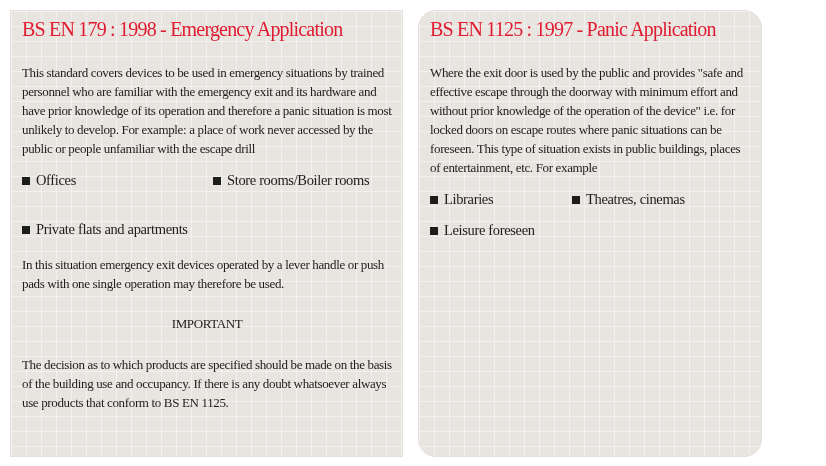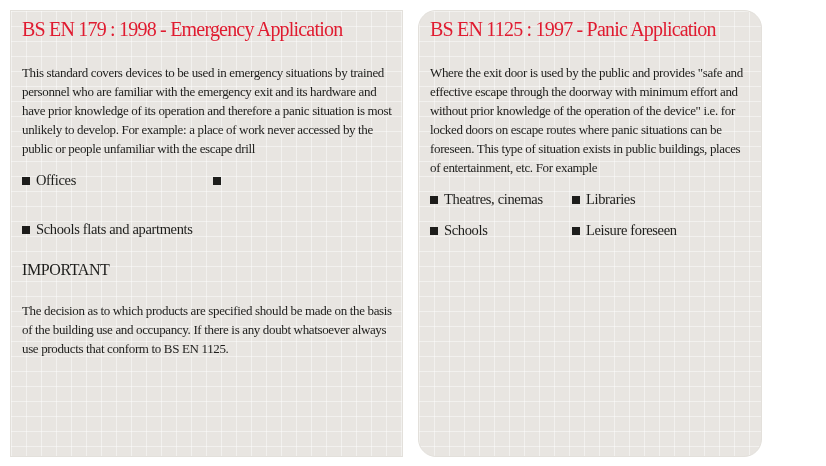--- a/index.html
+++ b/index.html
@@ -58,75 +58,74 @@
     letter-spacing: -0.35px;
     color: #1d1d1b;
   }
   .sq {
     width: 8px; height: 8px;
     background: #1d1d1b;
     flex: none;
   }
   .subhead {
     margin: 20px 0 21px;
-    font-size: 16px;
+    font-size: 13px;
     line-height: 21px;
     font-weight: 400;
     letter-spacing: -0.4px;
     color: #1d1d1b;
+    text-align: center;
   }
   .last { margin-bottom: 0; }
 </style>
 </head>
 <body>
 
 <div class="page">
 
   <section class="panel">
     <h1 class="title">BS EN 179 : 1998 - Emergency Application</h1>
 
     <p class="body">This standard covers devices to be used in emergency situations by trained personnel who are familiar with the emergency exit and its hardware and have prior knowledge of its operation and therefore a panic situation is most unlikely to develop. For example: a place of work never accessed by the public or people unfamiliar with the escape drill</p>
 
     <div class="bullets cols-wide">
       <div class="bullet">
         <span class="sq"></span>
         <span>Offices</span>
       </div>
       <div class="bullet">
         <span class="sq"></span>
+        <span>Store rooms/Boiler rooms</span>
       </div>
       <div class="bullet">
         <span class="sq"></span>
-        <span>Schools flats and apartments</span>
+        <span>Private flats and apartments</span>
       </div>
     </div>
 
+    <p class="body">In this situation emergency exit devices operated by a lever handle or push pads with one single operation may therefore be used.</p>
 
     <h2 class="subhead">IMPORTANT</h2>
 
     <p class="body last">The decision as to which products are specified should be made on the basis of the building use and occupancy. If there is any doubt whatsoever always use products that conform to BS EN 1125.</p>
   </section>
 
   <section class="panel right">
     <h1 class="title">BS EN 1125 : 1997 - Panic Application</h1>
 
     <p class="body">Where the exit door is used by the public and provides "safe and effective escape through the doorway with minimum effort and without prior knowledge of the operation of the device" i.e. for locked doors on escape routes where panic situations can be foreseen. This type of situation exists in public buildings, places of entertainment, etc. For example</p>
 
     <div class="bullets cols-narrow">
       <div class="bullet">
         <span class="sq"></span>
-        <span>Theatres, cinemas</span>
-      </div>
-      <div class="bullet">
-        <span class="sq"></span>
         <span>Libraries</span>
       </div>
       <div class="bullet">
         <span class="sq"></span>
-        <span>Schools</span>
+        <span>Theatres, cinemas</span>
       </div>
       <div class="bullet">
         <span class="sq"></span>
         <span>Leisure foreseen</span>
       </div>
     </div>
 
   </section>
 
 </div>

